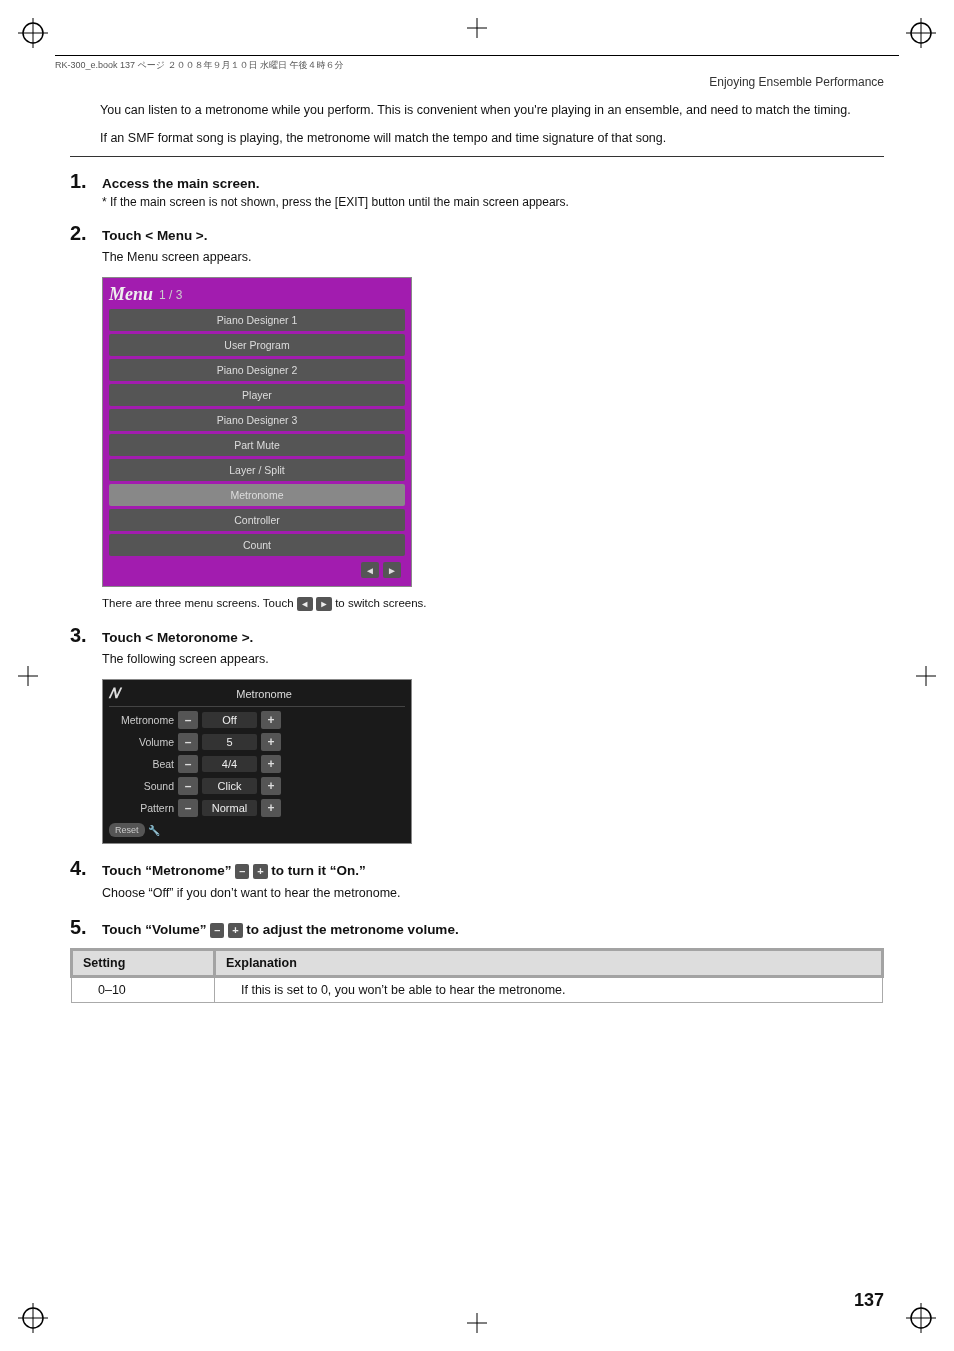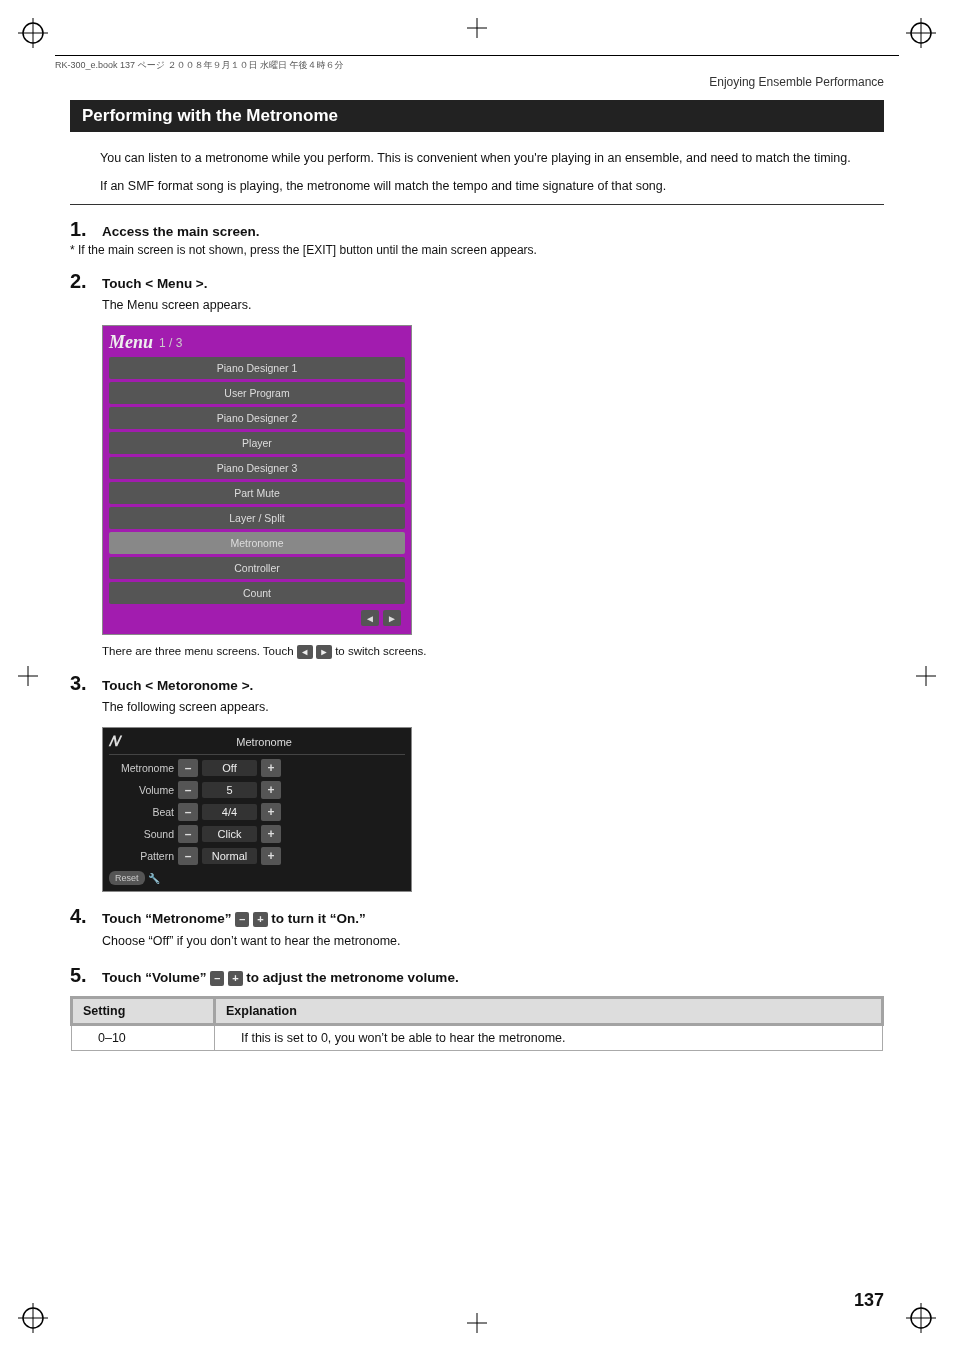--- a/index.html
+++ b/index.html
@@ -118,20 +118,21 @@
       font-size: 13.5px;
       font-weight: bold;
     }
     .step-body {
       margin-left: 32px;
       font-size: 12.5px;
       line-height: 1.6;
     }
     .note-text {
       font-size: 12px;
+      margin-left: 32px;
       margin-top: 2px;
       margin-bottom: 6px;
     }
     .note-text::before {
       content: "* ";
     }
 
     
     .screenshot-box {
       margin: 10px 32px 10px 32px;
@@ -407,23 +408,20 @@
 <div class="header-bar">
   <span>RK-300_e.book  137 ページ  ２００８年９月１０日  水曜日  午後４時６分</span>
 </div>
 
 <div class="page-header">
   <span>Enjoying Ensemble Performance</span>
 </div>
 
 <div class="main-content">
 
-  <div class="section-title">
-    <span>Performing with the Metronome</span>
-  </div>
 
   <p class="intro-text">You can listen to a metronome while you perform. This is convenient when you're playing in an ensemble, and need to match the timing.</p>
   <p class="intro-text">If an SMF format song is playing, the metronome will match the tempo and time signature of that song.</p>
 
   <hr class="section-divider">
 
   <div class="step">
     <div class="step-header">
       <span class="step-number">1.</span>
       <span class="step-title">Access the main screen.</span>

